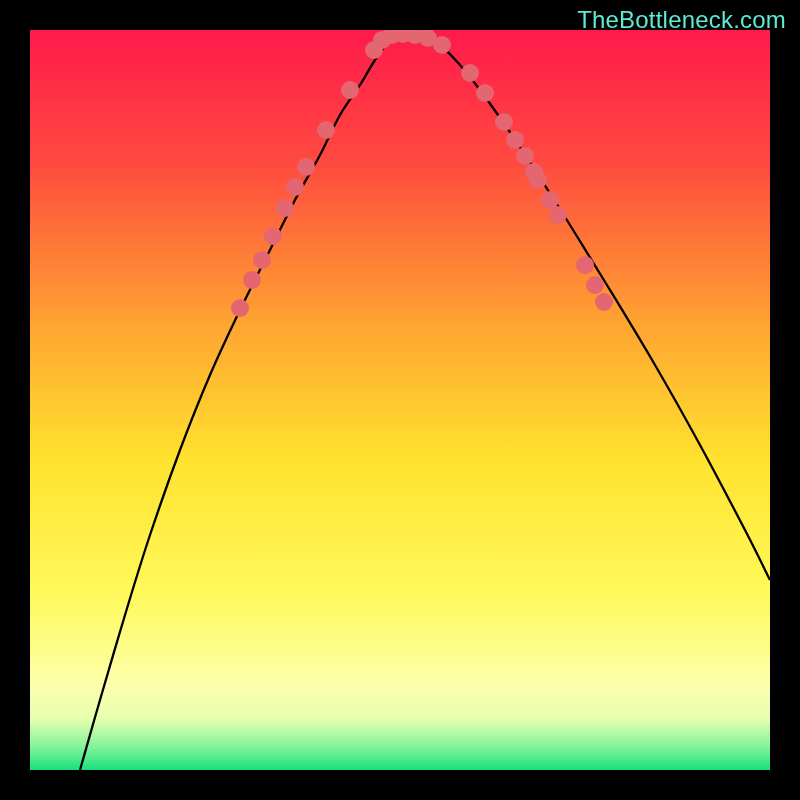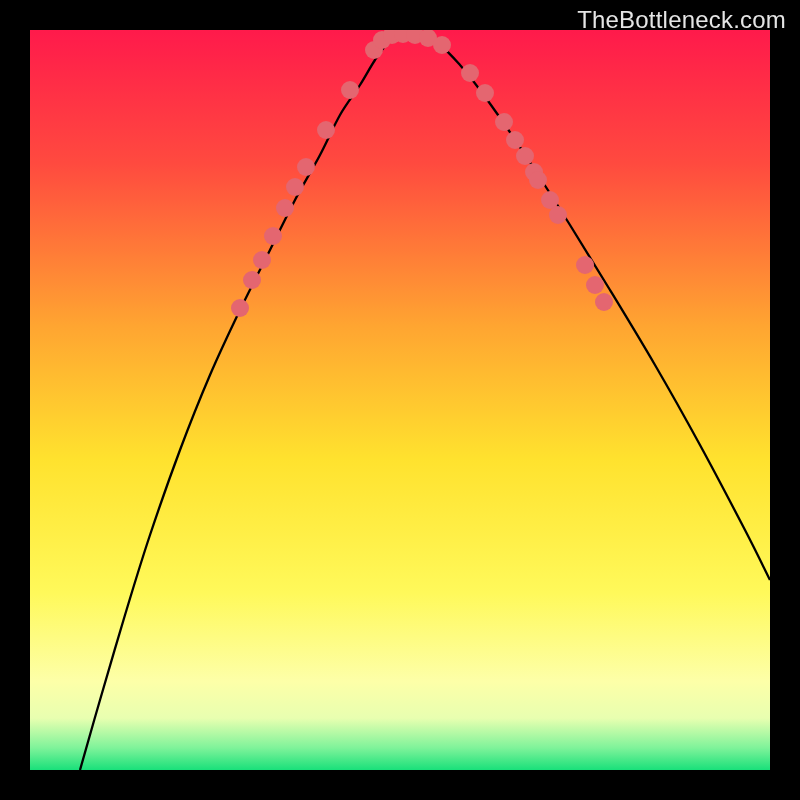--- a/index.html
+++ b/index.html
@@ -24,21 +24,21 @@
     top: 30px;
     left: 30px;
     width: 740px;
     height: 740px;
     
   }
   .watermark {
     position: absolute;
     top: 6px;
     right: 14px;
-    color: #e5e5e5;
+    color: #5eead4;
     font-size: 24px;
     letter-spacing: 0.2px;
     user-select: none;
   }
   svg {
     position: absolute;
     top: 0;
     left: 0;
   }
   .curve {

